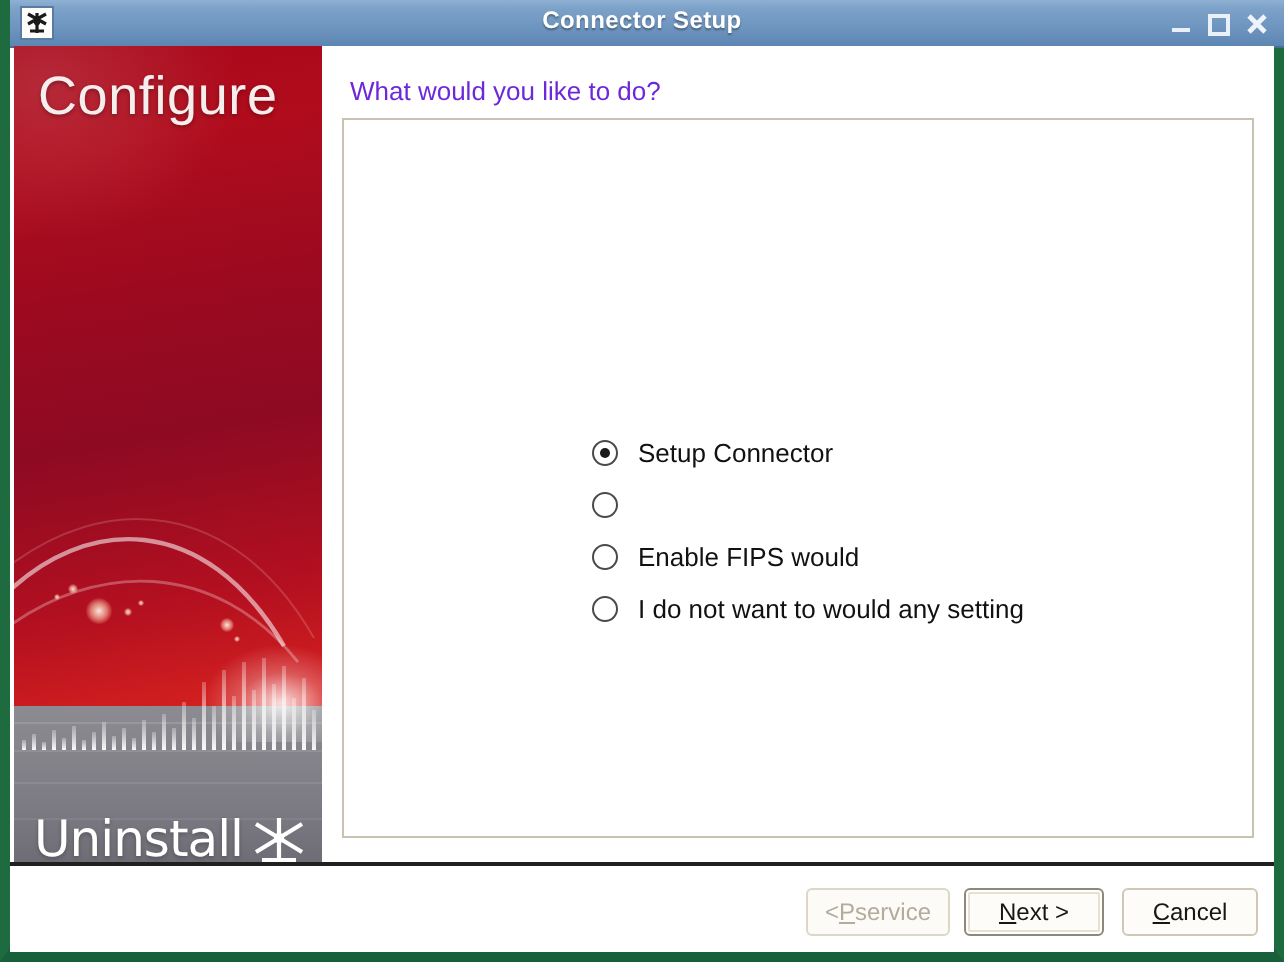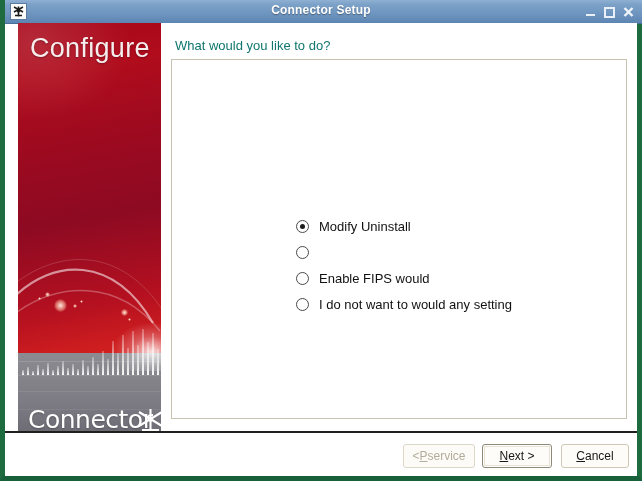--- a/index.html
+++ b/index.html
@@ -76,21 +76,21 @@
     cursor: default;
   }
   #btn-min  { left: 578px; }
   #btn-max  { left: 597px; }
   #btn-close{ left: 616px; }
   .winbtn svg { display:block; }
 
   
   #sidebar {
     position: absolute;
-    left: 13px; top: 23px;
+    left: 2px; top: 23px;
     width: 156px;
     height: 408px;
     overflow: hidden;
     background: #4d7c0f;
   }
   #sb-red {
     position: absolute;
     left: 0; top: 0;
     width: 156px; height: 330px;
     background:
@@ -163,21 +163,21 @@
     position: absolute;
     left: 156px; top: 23px;
     width: 476px;
     height: 408px;
     background: #ffffff;
   }
   #question {
     position: absolute;
     left: 14px; top: 15px;
     font-size: 13px;
-    color: #0f766e;
+    color: #6d28d9;
   }
   #panel {
     position: absolute;
     left: 10px; top: 36px;
     width: 456px;
     height: 360px;
     box-sizing: border-box;
     border: 1px solid #c8c2b0;
     background: #ffffff;
   }
@@ -338,40 +338,40 @@
         <div class="eqbar" style="left:129px; height:33px;"></div>
         <div class="eqbar" style="left:134px; height:42px;"></div>
         <div class="eqbar" style="left:139px; height:26px;"></div>
         <div class="eqbar" style="left:144px; height:36px;"></div>
         <div class="eqbar" style="left:149px; height:20px;"></div>
       </div>
 
       <div id="sb-heading">Configure</div>
 
       <div id="logo">
-        <div id="logo-text">Connector</div>
+        <div id="logo-text">Uninstall</div>
         <div id="logo-mark">
           <svg width="30" height="26" viewBox="0 0 30 26">
             <path d="M3 4 L26 18 M3 18 L26 4 M14.5 1 L14.5 25 M6 22 L23 22" stroke="#ffffff" stroke-width="2.1" fill="none"></path>
             <circle cx="14.5" cy="11" r="2.6" fill="#ffffff"></circle>
           </svg>
         </div>
 
       </div>
     </div>
 
     <div id="main">
       <div id="question">What would you like to do?</div>
 
       <div id="panel">
         <div id="radio-group">
 
           <div class="radio-row checked">
             <span class="radio-mark"></span>
-            <span class="radio-label">Modify Uninstall</span>
+            <span class="radio-label">Setup Connector</span>
           </div>
 
           <div class="radio-row">
             <span class="radio-mark"></span>
           </div>
 
           <div class="radio-row">
             <span class="radio-mark"></span>
             <span class="radio-label">Enable FIPS would</span>
           </div>

